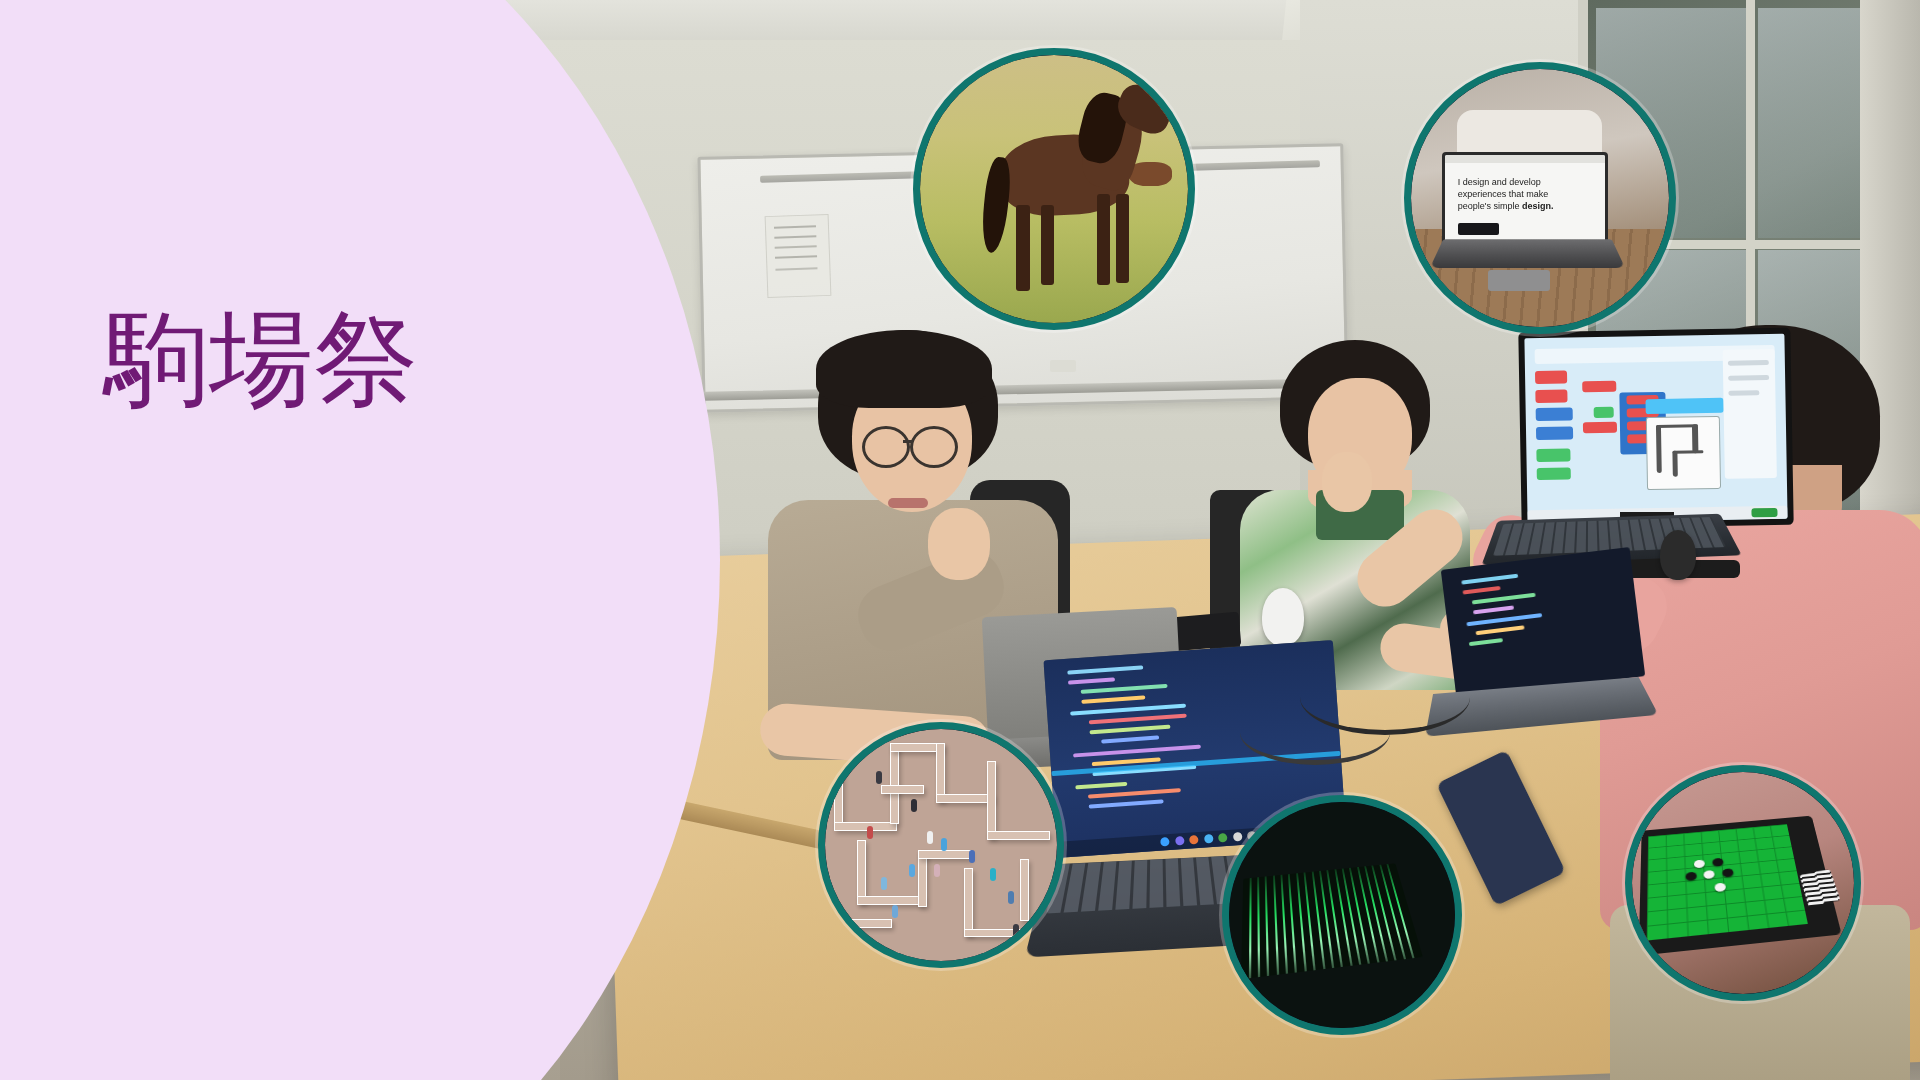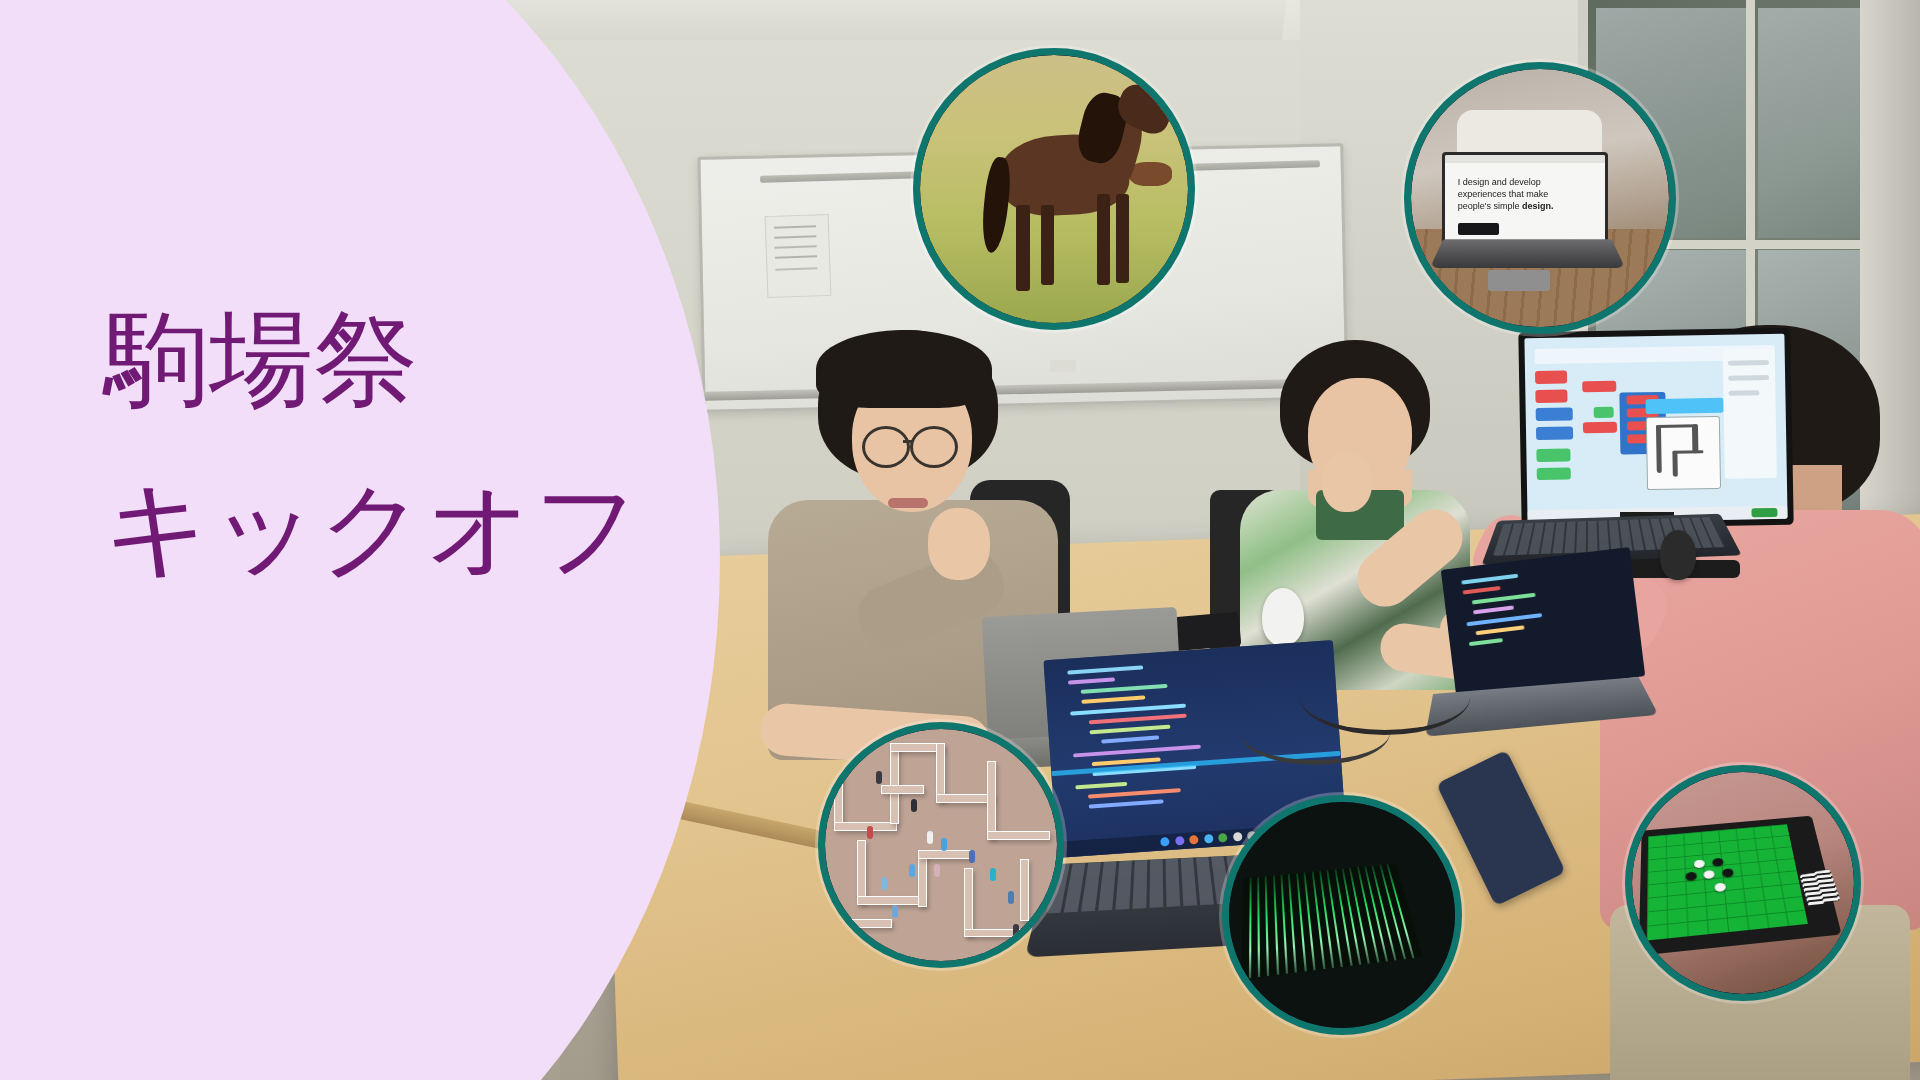--- a/index.html
+++ b/index.html
@@ -359,21 +359,20 @@
     <div class="phone noint" style="left:1462px;top:760px;width:78px;height:136px;transform:rotate(-26deg);"></div>
 
     <div class="noint" style="position:absolute;left:1300px;top:660px;width:170px;height:70px;border-bottom:5px solid #2a2a2a;border-radius:50%;"></div>
     <div class="noint" style="position:absolute;left:1240px;top:700px;width:150px;height:60px;border-bottom:5px solid #3a3a3a;border-radius:50%;"></div>
   </div>
 
   <div class="blob"></div>
 
   <div class="title">
     <div class="title-line1">駒場祭</div>
-    <div class="title-line2">キックオフ</div>
   </div>
 
   <div class="bubble" style="left:913px;top:48px;width:268px;height:268px;">
     <div class="bub-inner">
       <div class="horse-sky noint"></div>
       <div class="horse-far noint"></div>
       <div class="horse-body noint"></div>
       <div class="horse-neck noint"></div>
       <div class="horse-mane noint"></div>
       <div class="horse-head noint"></div>

